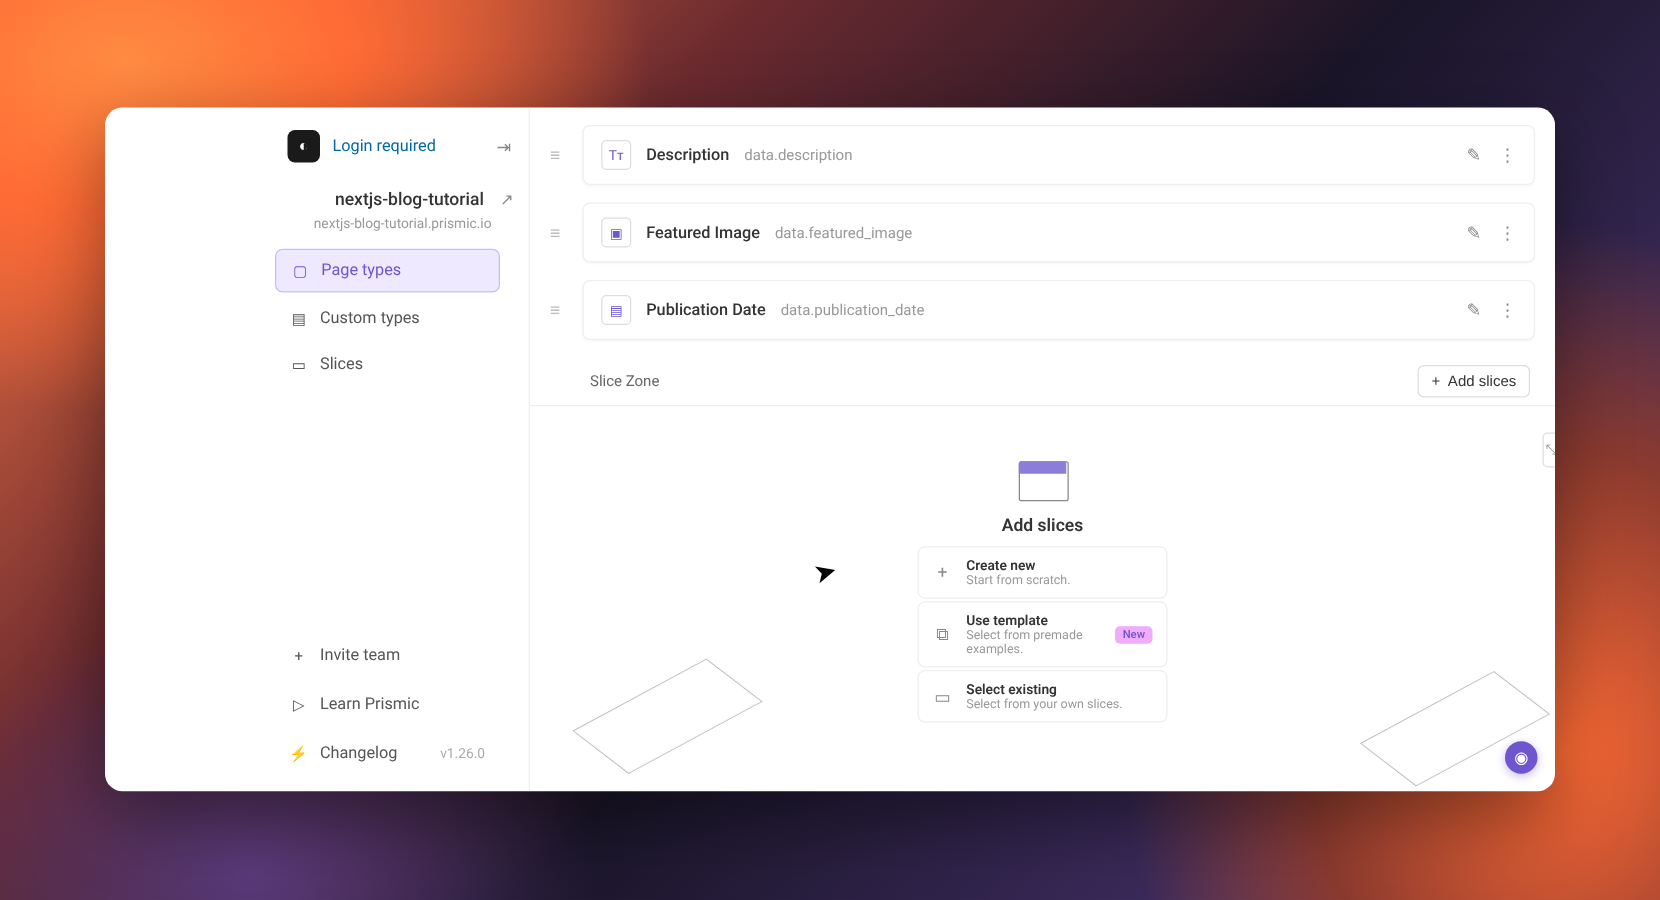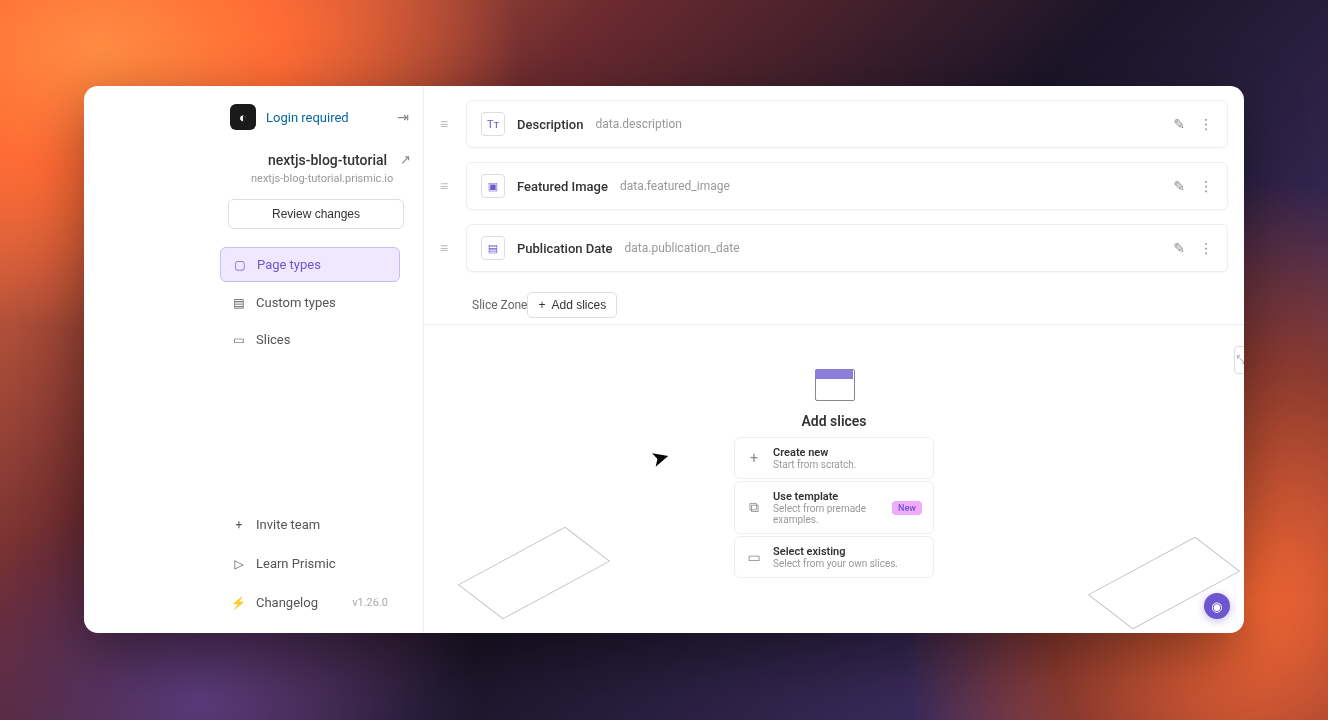--- a/index.html
+++ b/index.html
@@ -131,21 +131,21 @@
   border-radius: 4px;
   display: flex; align-items: center; justify-content: center;
   font-size: 11px;
   color: #6e56cf;
 }
 .field-label { font-size: 13px; font-weight: 500; color: #333; }
 .field-api { font-size: 12px; color: #999; }
 .field-actions { margin-left: auto; display: flex; gap: 14px; color: #888; }
 .field-actions span { cursor: pointer; font-size: 14px; }
 .section-header {
-  display: flex; align-items: center; 
+  display: flex; align-items: center; justify-content: space-between;
   padding: 6px 20px 6px 48px;
   border-bottom: 1px solid #eee;
   margin-top: 12px;
 }
 .section-title { font-size: 12px; color: #666; }
 .add-slices-btn {
   display: flex; align-items: center; gap: 6px;
   border: 1px solid #ddd;
   border-radius: 5px;
   padding: 5px 10px;
@@ -277,21 +277,20 @@
         <span class="login-text">Login required</span>
         <span class="login-exit">⇥</span>
       </div>
 
       <div class="project-row">
         <span class="project-name">nextjs-blog-tutorial</span>
         <span class="project-open">↗</span>
       </div>
       <div class="project-sub">nextjs-blog-tutorial.prismic.io</div>
 
-      <button class="review-btn">Review changes</button>
 
       <div class="nav-item active">
         <span class="nav-icon">▢</span>
         <span>Page types</span>
       </div>
       <div class="nav-item">
         <span class="nav-icon">▤</span>
         <span>Custom types</span>
       </div>
       <div class="nav-item">

